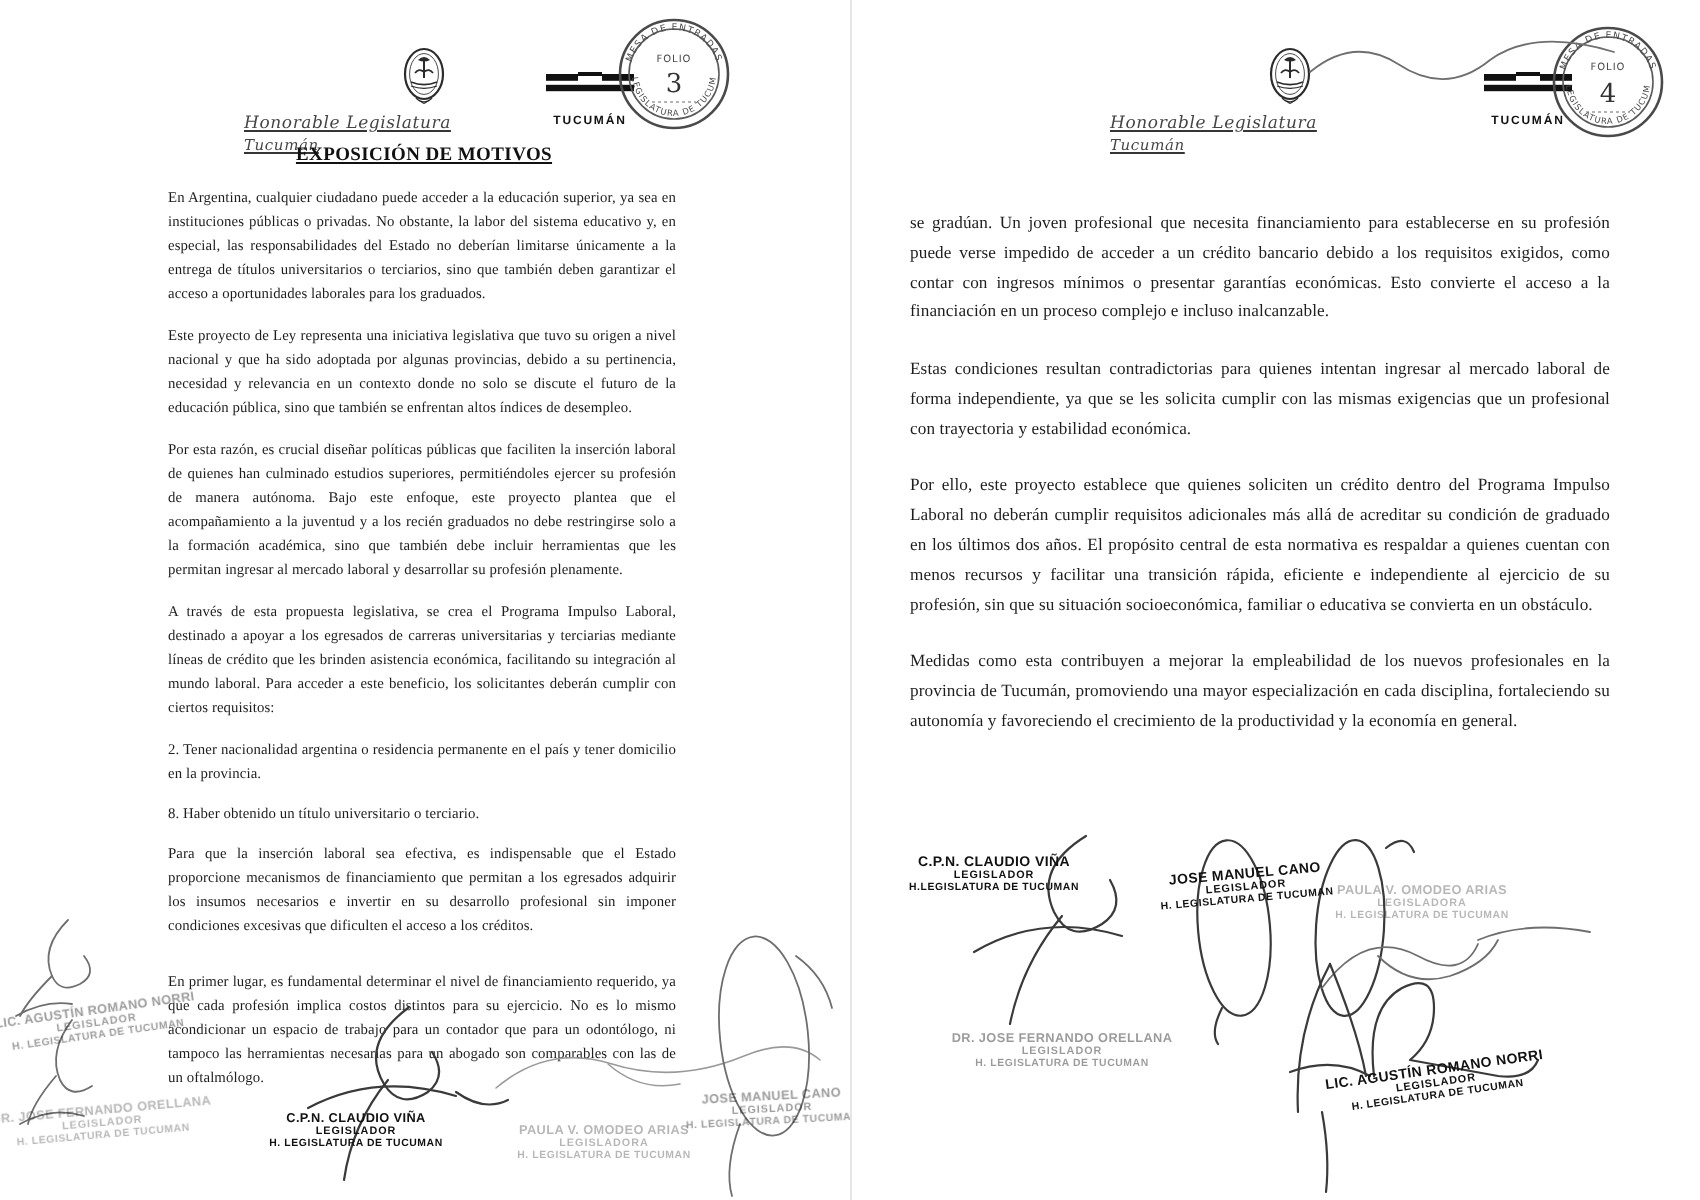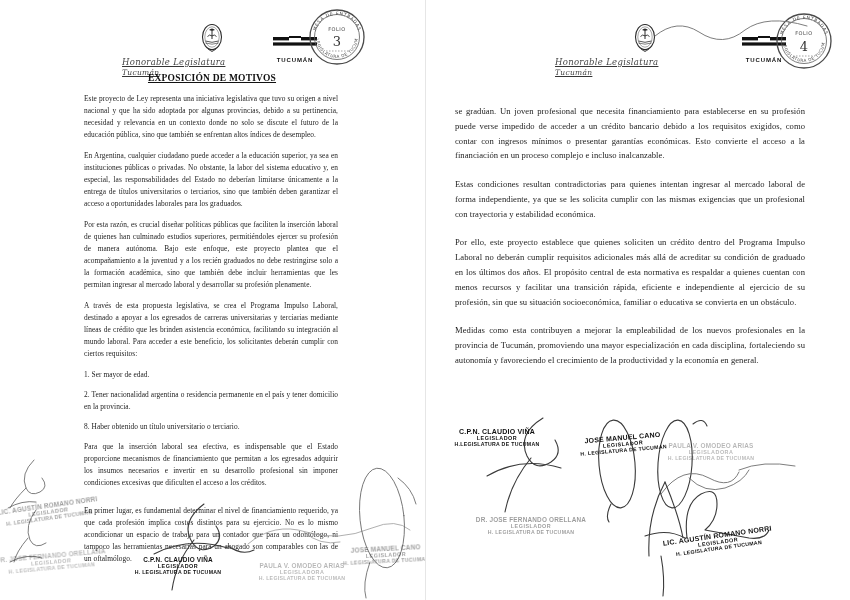--- a/index.html
+++ b/index.html
@@ -168,25 +168,24 @@
         </text>
         <text x="31" y="25" text-anchor="middle" font-family="DejaVu Sans, sans-serif" font-size="5" fill="#4a4a4a" letter-spacing=".5">FOLIO</text>
         <text x="31" y="40" text-anchor="middle" class="folio-num" fill="#333">3</text>
         <line x1="20" y1="45" x2="42" y2="45" stroke="#6a6a6a" stroke-width=".6" stroke-dasharray="1.5 1.5"></line>
       </svg>
     </div>
 
     <div class="doc-title" style="left:122px;top:73px;width:180px;">EXPOSICIÓN DE MOTIVOS</div>
 
     <div class="body-col" style="left:84px;top:93px;width:254px;">
+      <p>En Argentina, cualquier ciudadano puede acceder a la educación superior, ya sea en instituciones públicas o privadas. No obstante, la labor del sistema educativo y, en especial, las responsabilidades del Estado no deberían limitarse únicamente a la entrega de títulos universitarios o terciarios, sino que también deben garantizar el acceso a oportunidades laborales para los graduados.</p>
       <p>Este proyecto de Ley representa una iniciativa legislativa que tuvo su origen a nivel nacional y que ha sido adoptada por algunas provincias, debido a su pertinencia, necesidad y relevancia en un contexto donde no solo se discute el futuro de la educación pública, sino que también se enfrentan altos índices de desempleo.</p>
-      <p>En Argentina, cualquier ciudadano puede acceder a la educación superior, ya sea en instituciones públicas o privadas. No obstante, la labor del sistema educativo y, en especial, las responsabilidades del Estado no deberían limitarse únicamente a la entrega de títulos universitarios o terciarios, sino que también deben garantizar el acceso a oportunidades laborales para los graduados.</p>
       <p>Por esta razón, es crucial diseñar políticas públicas que faciliten la inserción laboral de quienes han culminado estudios superiores, permitiéndoles ejercer su profesión de manera autónoma. Bajo este enfoque, este proyecto plantea que el acompañamiento a la juventud y a los recién graduados no debe restringirse solo a la formación académica, sino que también debe incluir herramientas que les permitan ingresar al mercado laboral y desarrollar su profesión plenamente.</p>
       <p>A través de esta propuesta legislativa, se crea el Programa Impulso Laboral, destinado a apoyar a los egresados de carreras universitarias y terciarias mediante líneas de crédito que les brinden asistencia económica, facilitando su integración al mundo laboral. Para acceder a este beneficio, los solicitantes deberán cumplir con ciertos requisitos:</p>
-      <p class="req">1. Ser mayor de edad.</p>
       <p class="req">2. Tener nacionalidad argentina o residencia permanente en el país y tener domicilio en la provincia.</p>
       <p class="req">8. Haber obtenido un título universitario o terciario.</p>
       <p>Para que la inserción laboral sea efectiva, es indispensable que el Estado proporcione mecanismos de financiamiento que permitan a los egresados adquirir los insumos necesarios e invertir en su desarrollo profesional sin imponer condiciones excesivas que dificulten el acceso a los créditos.</p>
       <p class="gap-before">En primer lugar, es fundamental determinar el nivel de financiamiento requerido, ya que cada profesión implica costos distintos para su ejercicio. No es lo mismo acondicionar un espacio de trabajo para un contador que para un odontólogo, ni tampoco las herramientas necesarias para un abogado son comparables con las de un oftalmólogo.</p>
 
     </div>
 
     <svg class="ink light" style="left:4px;top:458px;width:60px;height:70px;" viewBox="0 0 60 70">
       <path d="M30 2 q-14 14 -8 28 q4 9 14 4 q9 -5 2 -14"></path>
       <path d="M22 30 q-12 12 -16 20"></path>

